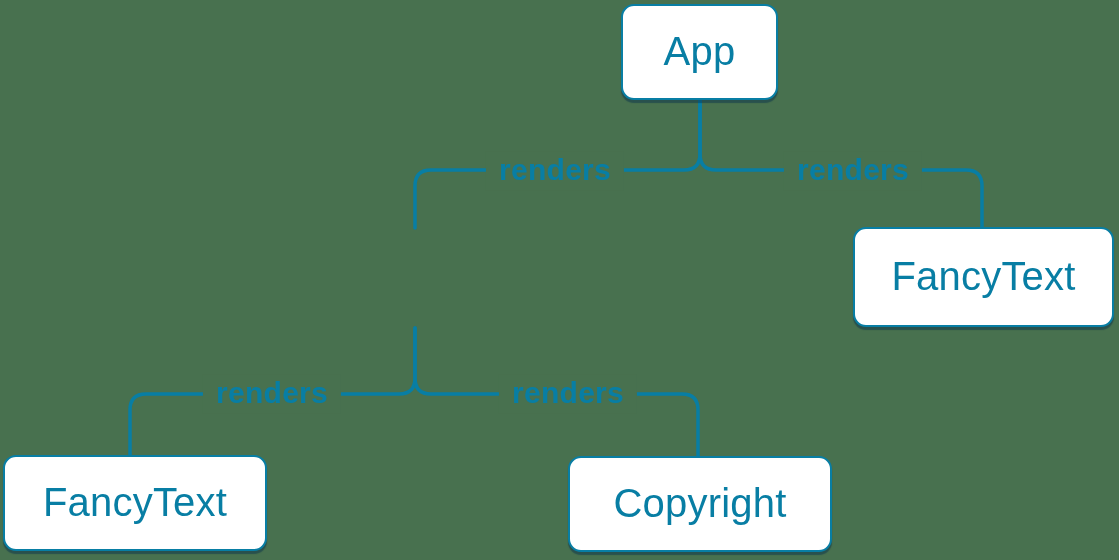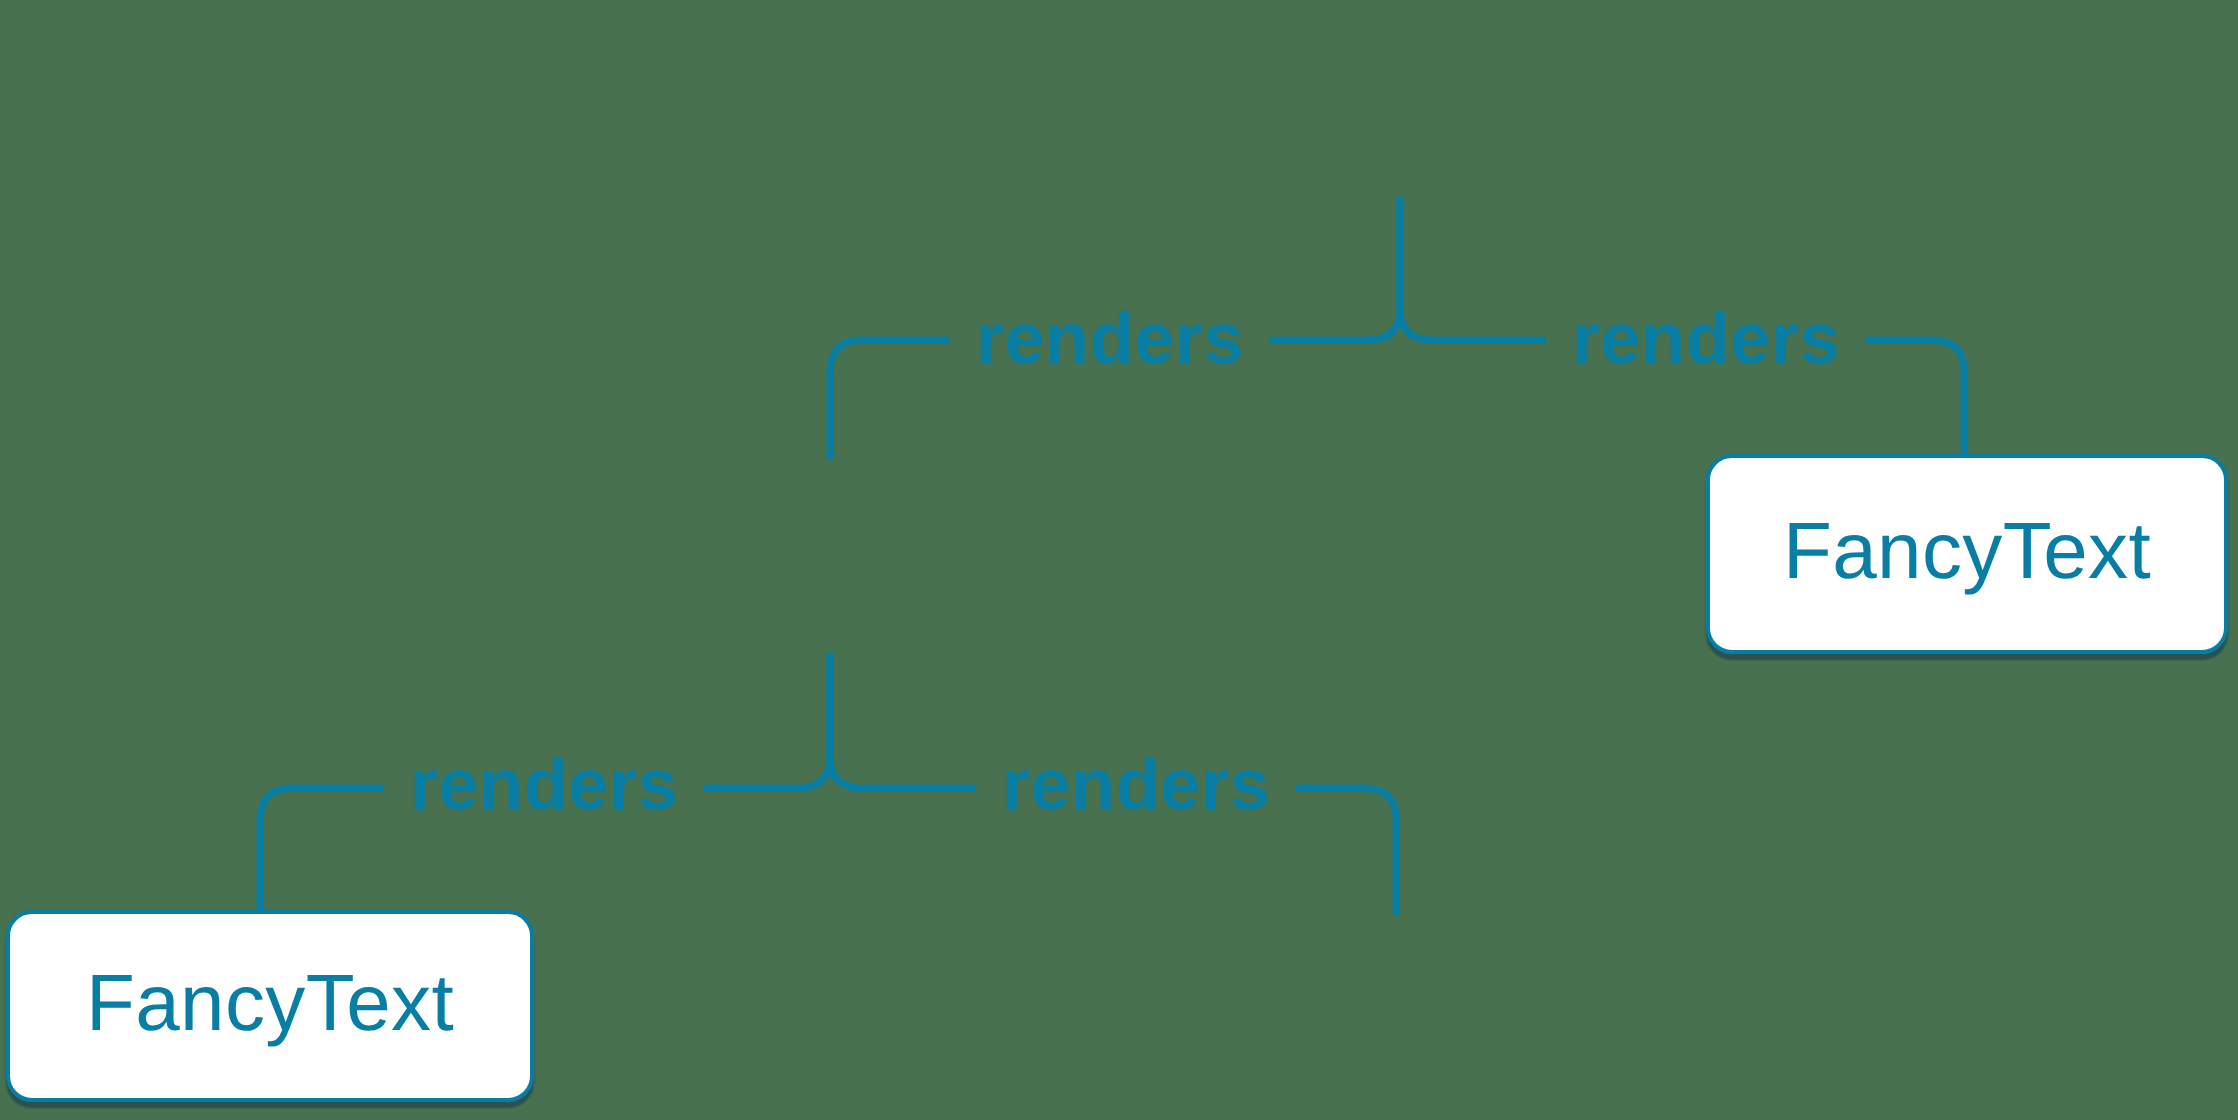--- a/index.html
+++ b/index.html
@@ -49,21 +49,21 @@
     letter-spacing: 0.2px;
     white-space: nowrap;
     line-height: 1;
     padding-bottom: 2px;
   }
   .edge-label {
     position: absolute;
     transform: translate(-50%, -50%);
     background: var(--bg);
     color: var(--accent);
-    font-size: 36px;
+    font-size: 30px;
     font-weight: 600;
     letter-spacing: 0.3px;
     line-height: 1;
     padding: 3px 13px 6px 13px;
     white-space: nowrap;
   }
 </style>
 </head>
 <body>
 
@@ -77,24 +77,30 @@
   </svg>
 
   <span class="edge-label" style="left:555px; top:171px">renders</span>
 
   <span class="edge-label" style="left:853px; top:171px">renders</span>
 
   <span class="edge-label" style="left:272px; top:394px">renders</span>
 
   <span class="edge-label" style="left:568px; top:394px">renders</span>
 
+  <div class="node" style="left:621px; top:4px; width:157px; height:96px">
+    <span class="node-label">App</span>
+  </div>
 
 
   <div class="node" style="left:853px; top:227px; width:261px; height:100px">
     <span class="node-label">FancyText</span>
   </div>
 
   <div class="node" style="left:3px; top:455px; width:264px; height:96px">
     <span class="node-label">FancyText</span>
   </div>
 
+  <div class="node" style="left:568px; top:456px; width:264px; height:96px">
+    <span class="node-label">Copyright</span>
+  </div>
 
 </div>
 
 </body></html>

